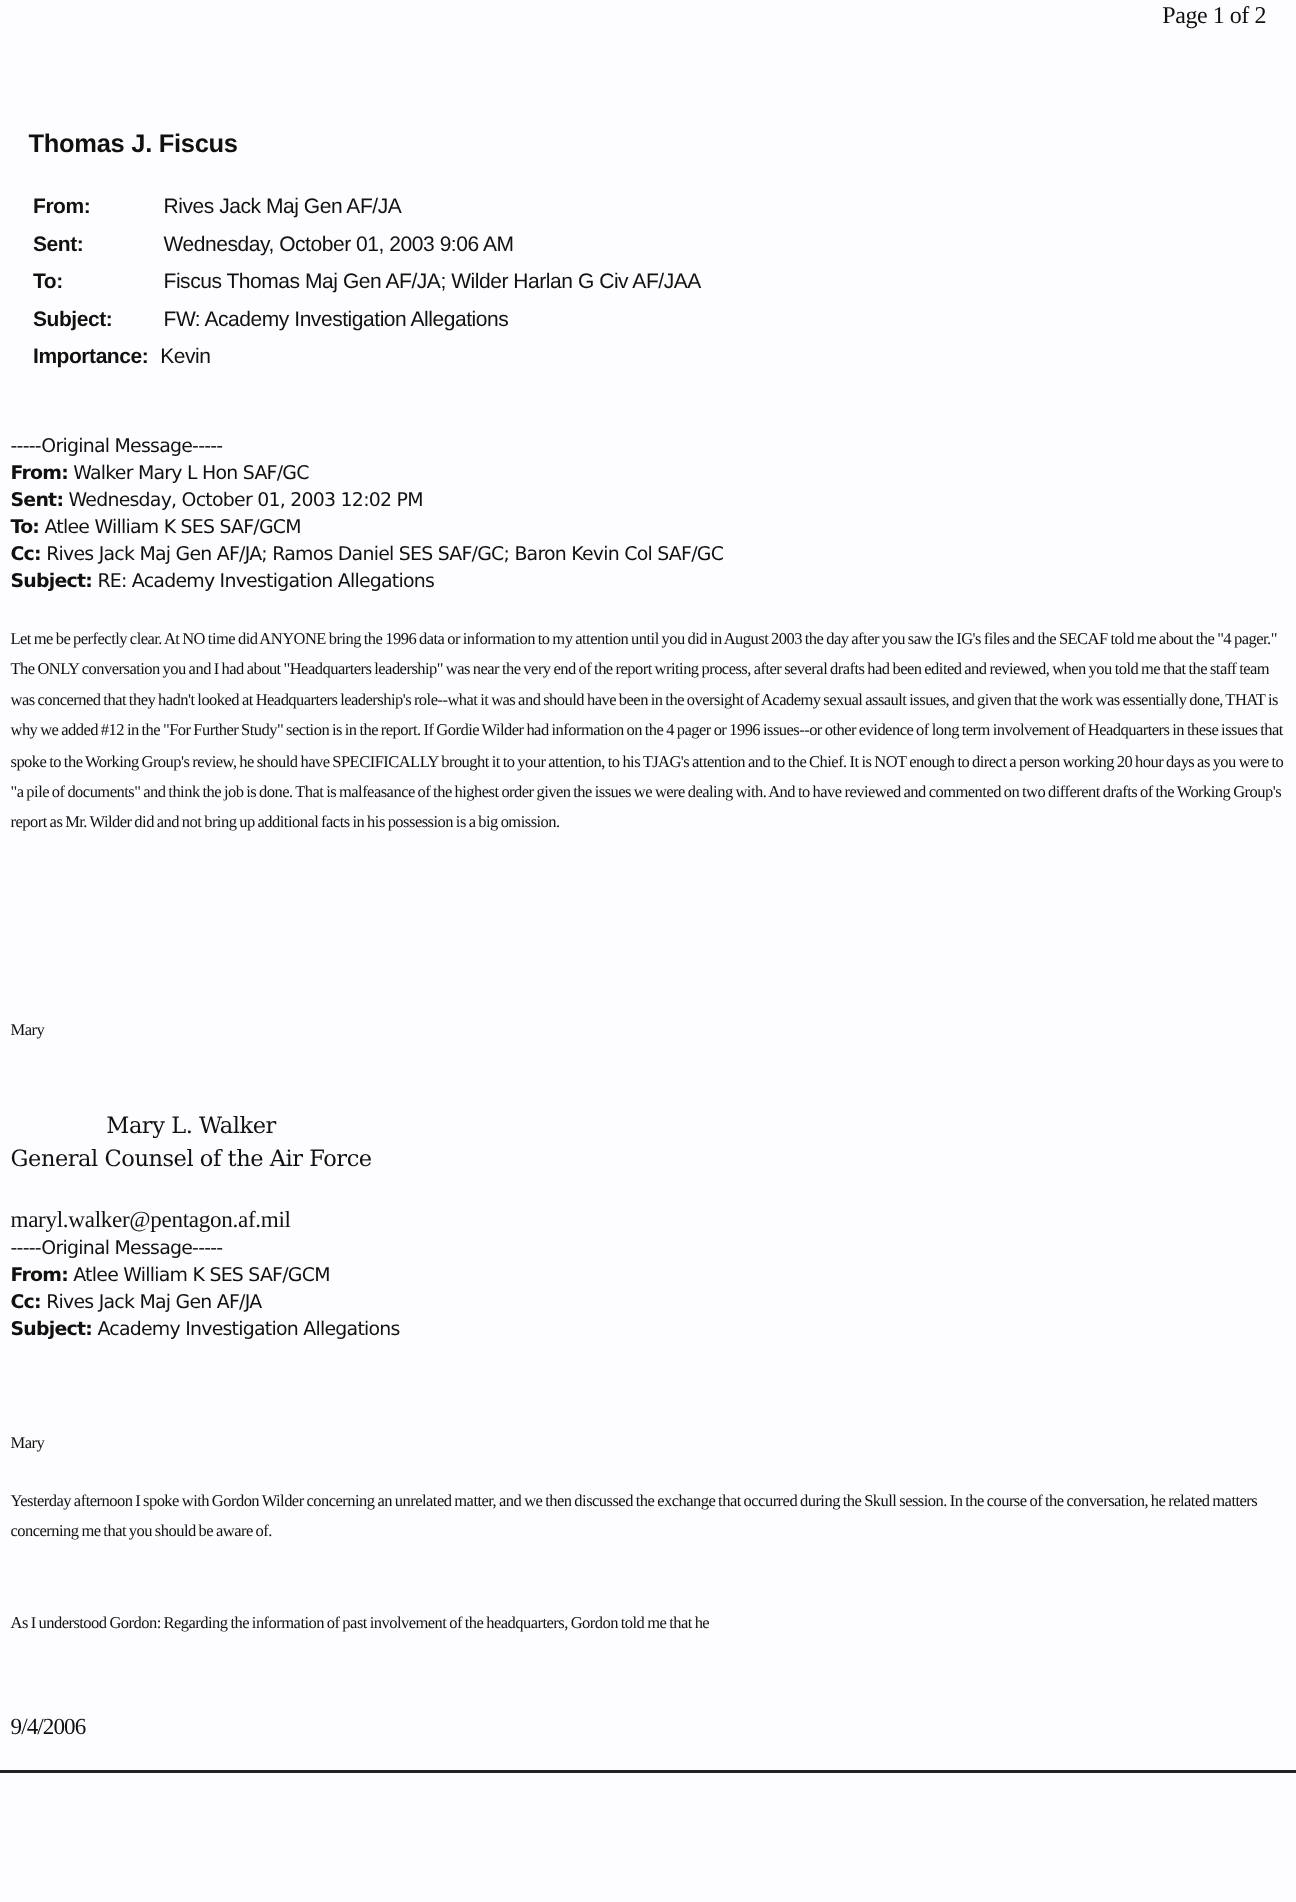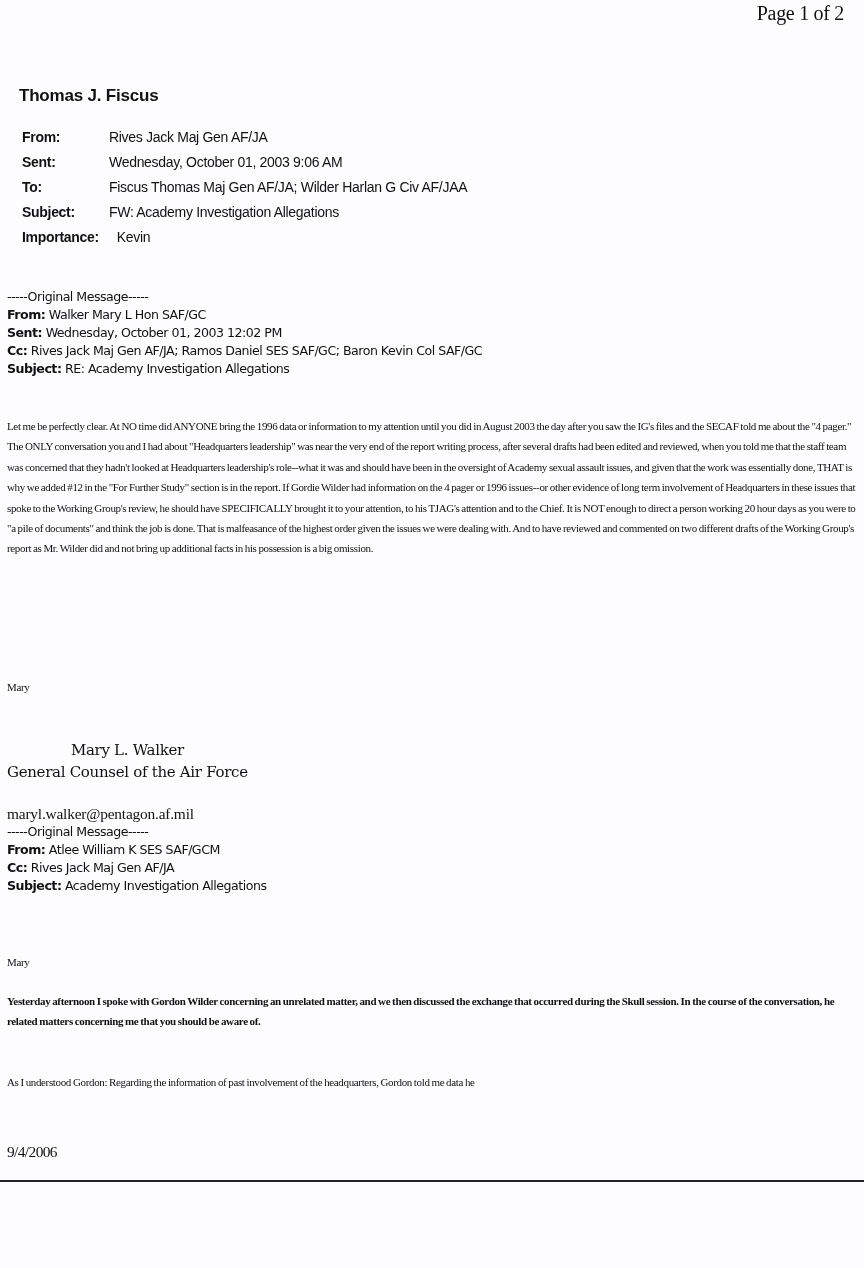--- a/index.html
+++ b/index.html
@@ -13,21 +13,21 @@
       position: relative;
       overflow: hidden;
       color: #111111;
       background: #fdfdff;
     }
     .page-number {
       position: absolute;
       top: 2px;
       right: 20px;
       font-family: "Liberation Serif", serif;
-      font-size: 20px;
+      font-size: 16px;
       color: #111;
       letter-spacing: -0.3px;
     }
     .sender-name {
       position: absolute;
       top: 86px;
       left: 19px;
       font-family: "Liberation Sans", sans-serif;
       font-weight: bold;
       font-size: 17px;
@@ -47,21 +47,21 @@
     }
     .header-row .label {
       width: 87px;
       font-weight: bold;
     }
     .header-row .value {
       font-weight: normal;
     }
     .header-row.importance .label {
       width: auto;
-      margin-right: 18px;
+      margin-right: 8px;
     }
     .orig-block {
       position: absolute;
       left: 7px;
       font-family: "DejaVu Sans", sans-serif;
       font-size: 12.6px;
       line-height: 18px;
       letter-spacing: -0.5px;
     }
     .orig-block .sep {
@@ -96,21 +96,21 @@
     }
     .sig-email {
       position: absolute;
       top: 805px;
       left: 7px;
       font-family: "Liberation Serif", serif;
       font-size: 15.4px;
       letter-spacing: -0.2px;
     }
     .mary2 { top: 952px; }
-    .para2 { top: 991px; font-weight: bold; }
+    .para2 { top: 991px; }
     .para3 { top: 1072px; }
     .footer-date {
       position: absolute;
       top: 1143px;
       left: 7px;
       font-family: "Liberation Serif", serif;
       font-size: 15.4px;
       letter-spacing: -0.6px;
     }
     .footer-rule {
@@ -149,20 +149,21 @@
   <div class="header-row importance">
     <span class="label">Importance:</span>
     <span class="value">Kevin</span>
   </div>
 </div>
 
 <div class="orig-block orig1">
   <div class="sep">-----Original Message-----</div>
   <div class="row"><b>From:</b> <span>Walker Mary L Hon SAF/GC</span></div>
   <div class="row"><b>Sent:</b> <span>Wednesday, October 01, 2003 12:02 PM</span></div>
+  <div class="row"><b>To:</b> <span>Atlee William K SES SAF/GCM</span></div>
   <div class="row"><b>Cc:</b> <span>Rives Jack Maj Gen AF/JA; Ramos Daniel SES SAF/GC; Baron Kevin Col SAF/GC</span></div>
   <div class="row"><b>Subject:</b> <span>RE: Academy Investigation Allegations</span></div>
 </div>
 
 <div class="body-text para1">Let me be perfectly clear.  At NO time did ANYONE bring the 1996 data or information to my attention until you did in August 2003 the day after you saw the IG's files and the SECAF told me about the "4 pager."  The ONLY conversation you and I had about "Headquarters leadership" was near the very end of the report writing process, after several drafts had been edited and reviewed, when you told me that the staff team was concerned that they hadn't looked at Headquarters leadership's role--what it was and should have been in the oversight of Academy sexual assault issues, and given that the work was essentially done, THAT is why we added #12 in the "For Further Study" section is in the report.  If Gordie Wilder had information on the 4 pager or 1996 issues--or other evidence of long term involvement of Headquarters in these issues that spoke to the Working Group's review, he should have SPECIFICALLY brought it to your attention, to his TJAG's attention and to the Chief.  It is NOT enough to direct a person working 20 hour days as you were to "a pile of documents" and think the job is done.  That is malfeasance of the highest order given the issues we were dealing with.  And to have reviewed and commented on two different drafts of the Working Group's report as Mr. Wilder did and not bring up additional facts in his possession is a big omission.</div>
 
 <div class="body-text mary1">Mary</div>
 
 <div class="sig">
   <div>Mary L. Walker</div>
@@ -174,17 +175,17 @@
   <div class="sep">-----Original Message-----</div>
   <div class="row"><b>From:</b> <span>Atlee William K SES SAF/GCM</span></div>
   <div class="row"><b>Cc:</b> <span>Rives Jack Maj Gen AF/JA</span></div>
   <div class="row"><b>Subject:</b> <span>Academy Investigation Allegations</span></div>
 </div>
 
 <div class="body-text mary2">Mary</div>
 
 <div class="body-text para2">Yesterday afternoon I spoke with Gordon Wilder concerning an unrelated matter, and we then discussed the exchange that occurred during the Skull session.  In the course of the conversation, he related matters concerning me that you should be aware of.</div>
 
-<div class="body-text para3">As I understood Gordon:  Regarding the information of past involvement of the headquarters, Gordon told me data he</div>
+<div class="body-text para3">As I understood Gordon:  Regarding the information of past involvement of the headquarters, Gordon told me that he</div>
 
 <div class="footer-date">9/4/2006</div>
 
 <div class="footer-rule"></div>
 
 </body></html>

